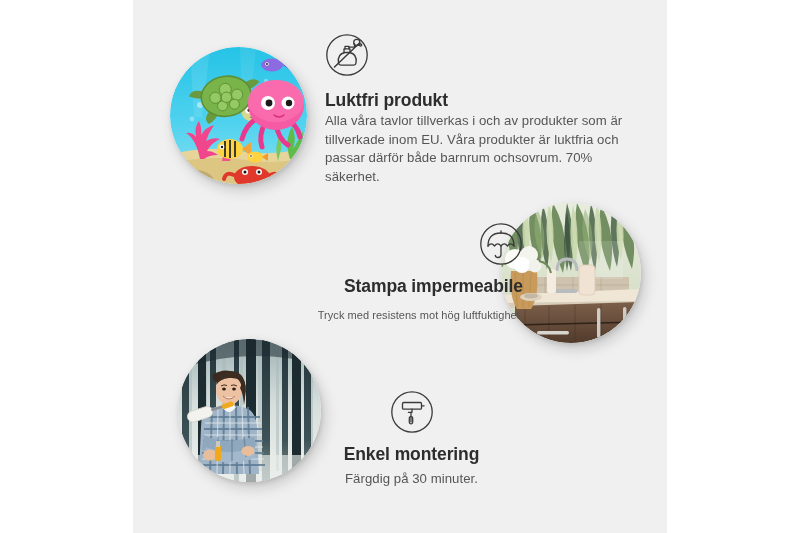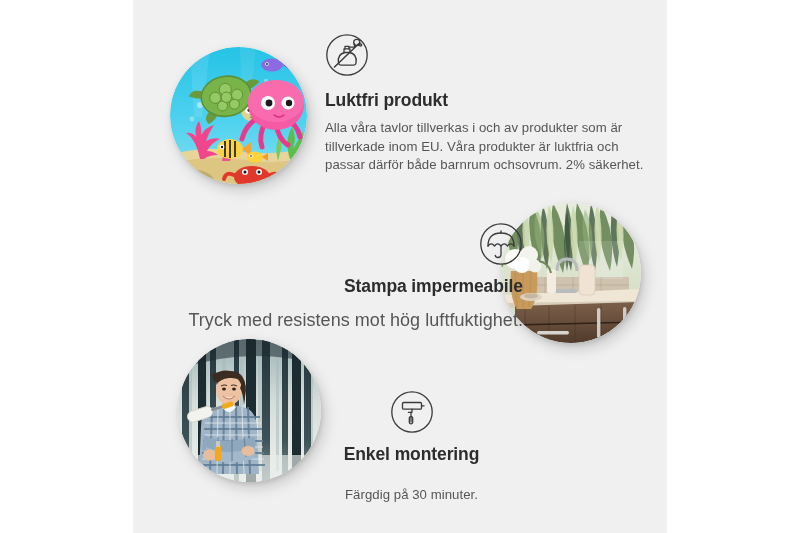--- a/index.html
+++ b/index.html
@@ -40,32 +40,32 @@
   .desc {
     font-size:13.2px;
     color:#565656;
     line-height:1.42;
     letter-spacing:0.05px;
   }
 
   
   #block-odour { left:192px; top:33px; width:320px; text-align:left; }
   #block-odour .icon-wrap { margin-bottom:9px; }
-  #block-odour .title { margin-bottom:7px; }
+  #block-odour .title { }
 
   
   #block-water { left:50px; top:222px; width:340px; text-align:right; }
   #block-water .icon-wrap { margin-bottom:6px; }
   #block-water .title { margin-bottom:10px; }
-  #block-water .desc { font-size:18px; }
+  #block-water .desc { font-size:11px; }
 
   
   #block-mount { left:157px; top:390px; width:243px; text-align:center; }
   #block-mount .icon-wrap { margin-bottom:6px; }
-  #block-mount .title { margin-bottom:20px; }
+  #block-mount .title { margin-bottom:4px; }
 
   .ic { width:44px; height:44px; }
   #block-water .ic { margin-left:auto; }
   #block-mount .ic { margin-left:auto; margin-right:auto; }
 </style>
 </head>
 <body>
 
 <div id="panel">
 
@@ -428,21 +428,21 @@
           <path d="M24 14.2 l5.5 0 l0 -3.6"></path>
 
           <circle cx="31.8" cy="9.4" r="3.1"></circle>
           <circle cx="35.6" cy="12" r="1.1"></circle>
         </g>
 
         <line x1="9.5" y1="34" x2="34.5" y2="10" stroke="#3a3a3a" stroke-width="1.5" stroke-linecap="round"></line>
       </svg>
     </span>
     <div class="title">Luktfri produkt</div>
-    <div class="desc">Alla våra tavlor tillverkas i och av produkter som är tillverkade inom EU. Våra produkter är luktfria och passar därför både barnrum ochsovrum. 2% säkerhet.</div>
+    <div class="desc">Alla våra tavlor tillverkas i och av produkter som är tillverkade inom EU. Våra produkter är luktfria och passar därför både barnrum ochsovrum. 70% säkerhet.</div>
   </div>
 
   <div class="block" id="block-water">
     <span class="icon-wrap">
       <svg class="ic" viewBox="0 0 44 44">
         <circle cx="22" cy="22" r="20.2" fill="none" stroke="#3a3a3a" stroke-width="1.3"></circle>
         <g fill="none" stroke="#3a3a3a" stroke-width="1.3" stroke-linecap="round" stroke-linejoin="round">
 
           <path d="M9 24 q0 -13 13 -13 q13 0 13 13"></path>
 

